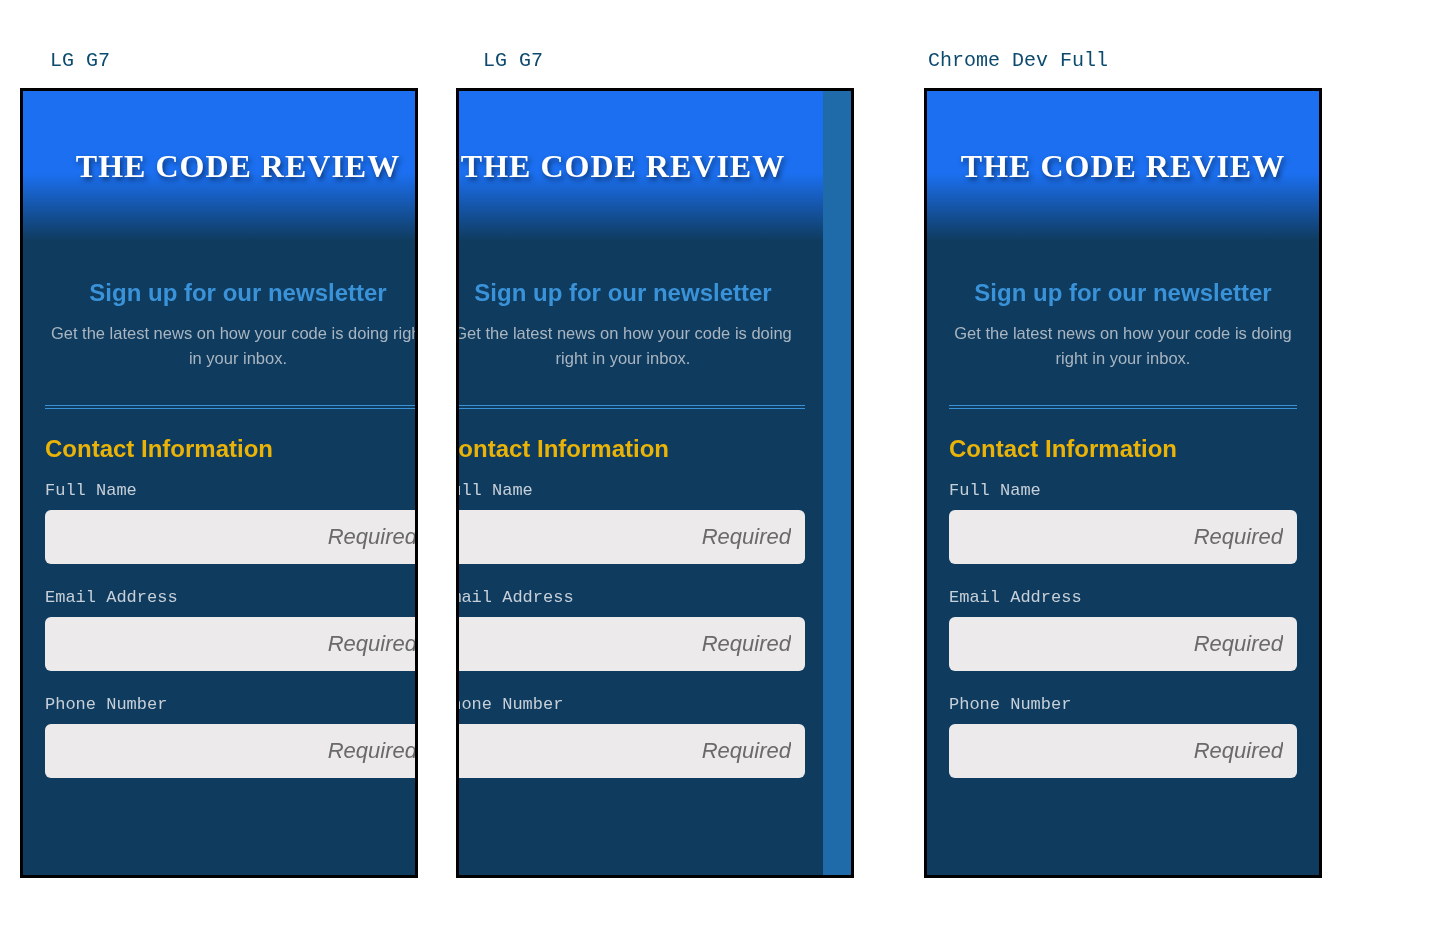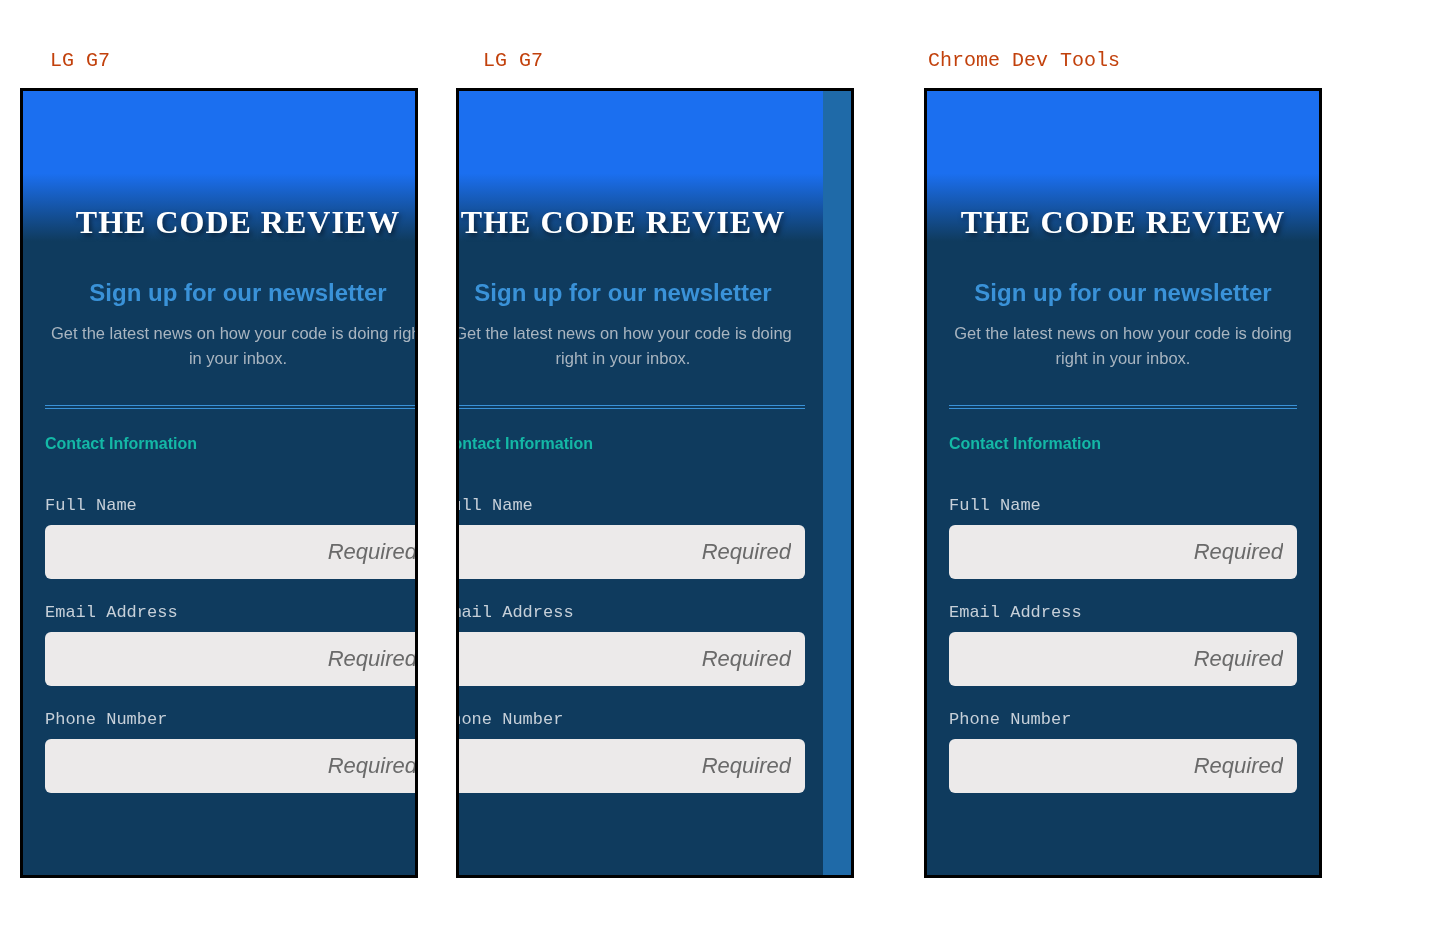--- a/index.html
+++ b/index.html
@@ -7,21 +7,21 @@
     background: #fff;
     font-family: Arial, Helvetica, sans-serif;
     width: 1441px;
     height: 930px;
     position: relative;
   }
   .caption {
     font-family: "Courier New", Courier, monospace;
     font-size: 20px;
     line-height: 1.3;
-    color: #c2410c;
+    color: #0c4a6e;
     position: absolute;
     white-space: pre-line;
   }
   .cap1 { left: 50px; top: 22px; }
   .cap2 { left: 483px; top: 22px; }
   .cap3 { left: 928px; top: 22px; }
 
   .phone {
     position: absolute;
     width: 398px;
@@ -38,21 +38,21 @@
   .page {
     position: absolute;
     top: 0;
     height: 100%;
     background: #0f3b5e;
   }
   .page .hero {
     height: 150px;
     background: linear-gradient(to bottom, #1b6ff0 0%, #1b6ff0 55%, #0f3b5e 100%);
     display: flex;
-    align-items: flex-end;
+    align-items: center;
     justify-content: center;
   }
   .page .hero h1 {
     font-family: Georgia, "Times New Roman", serif;
     color: #fff;
     font-size: 32px;
     letter-spacing: 1px;
     text-shadow: 2px 3px 5px rgba(0,0,0,0.5);
     white-space: nowrap;
   }
@@ -75,24 +75,24 @@
     text-align: center;
     line-height: 1.5;
     margin-bottom: 34px;
   }
   .divider {
     border: none;
     border-top: 4px double #3a92d8;
     margin: 0 0 26px 0;
   }
   .section-title {
-    color: #14b8a6;
+    color: #eab308;
     font-weight: 700;
-    font-size: 16px;
-    margin-bottom: 43px;
+    font-size: 24px;
+    margin-bottom: 18px;
     white-space: nowrap;
   }
   .field { margin-bottom: 24px; }
   .field label {
     display: block;
     color: #c7d0d9;
     font-size: 17px;
     margin-bottom: 10px;
     font-family: Liberation Mono, monospace;
   }
@@ -130,21 +130,21 @@
 
 <div class="caption cap1">
   <span>LG G7</span><br>
   <span>Edge Browser</span>
 </div>
 <div class="caption cap2">
   <span>LG G7</span><br>
   <span>Chrome Browser</span>
 </div>
 <div class="caption cap3">
-  <span>Chrome Dev Tools</span><br>
+  <span>Chrome Dev Full</span><br>
   <span>360x780 mobile view</span>
 </div>
 
 <div class="phone phone1">
   <div class="page">
     <div class="hero">
       <h1>THE CODE REVIEW</h1>
     </div>
     <div class="content">
       <div class="signup-title">Sign up for our newsletter</div>

